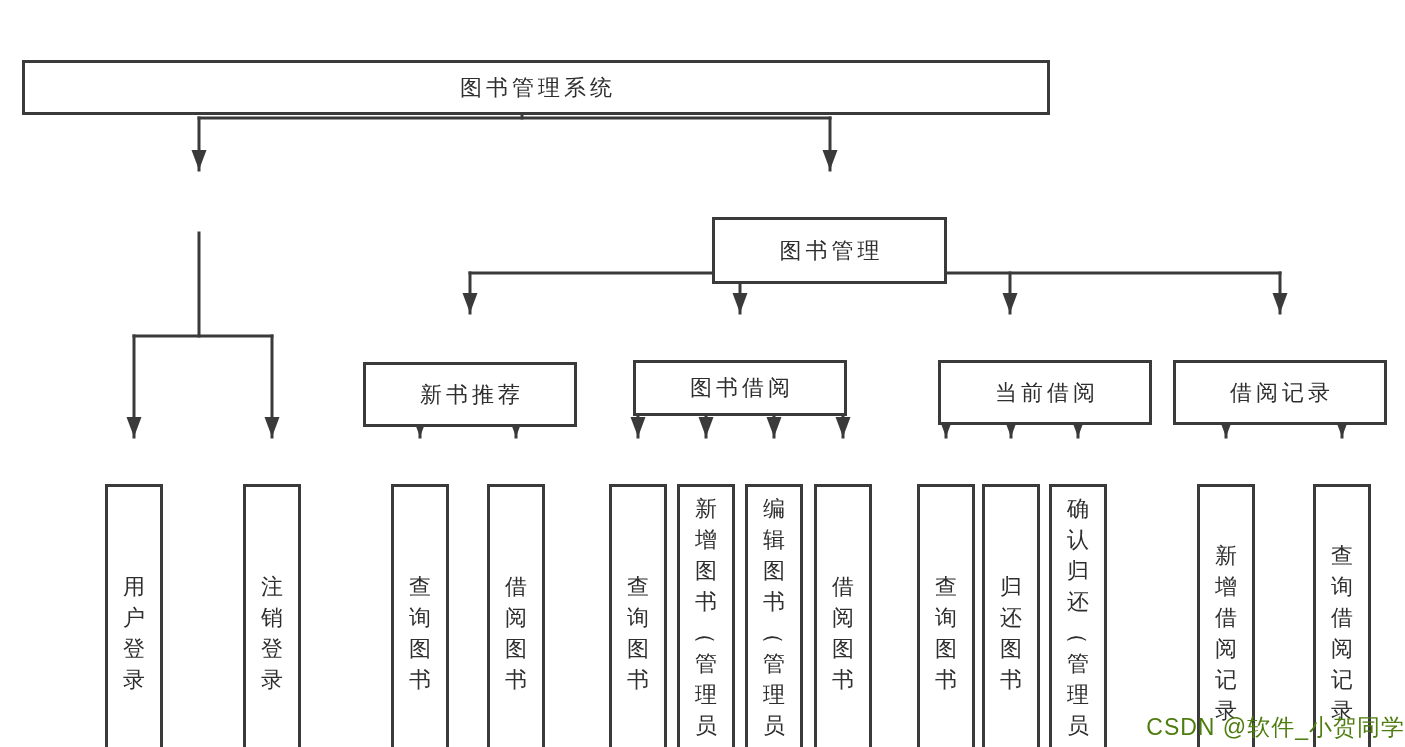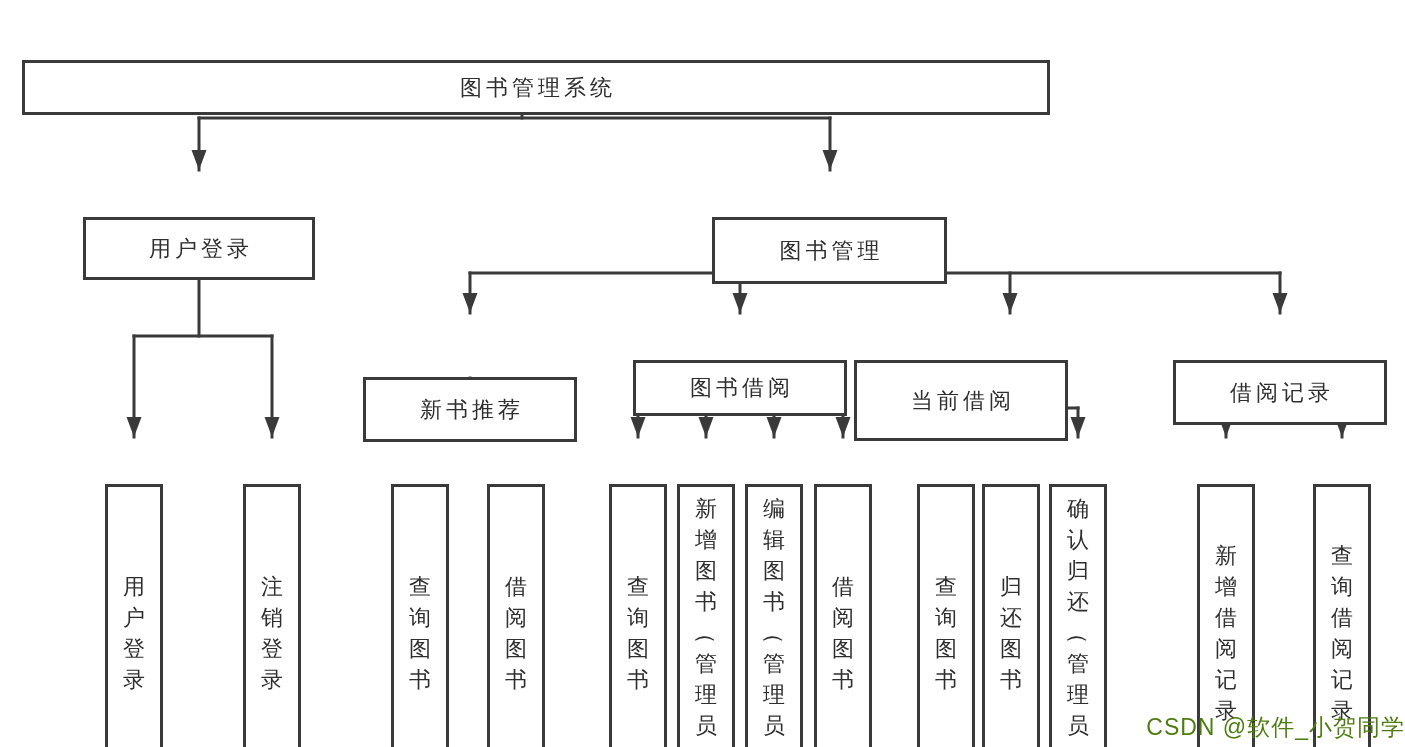--- a/index.html
+++ b/index.html
@@ -18,23 +18,23 @@
   .vtext{
     display:flex;flex-direction:column;align-items:center;gap:9px;
     font-size:22px;line-height:22px;
   }
   .vtext .rot{transform:rotate(90deg);}
   .leaf{top:437px;width:58px;height:298px;}
 
   #n-root      {left:22px; top:13px; width:1028px;height:55px;}
   #n-user-login{left:83px; top:170px;width:232px; height:63px;}
   #n-book-mgmt {left:712px;top:170px;width:235px; height:67px;}
-  #n-new-rec   {left:363px;top:330px;width:214px; height:65px;}
+  #n-new-rec   {left:363px;top:315px;width:214px; height:65px;}
   #n-borrow    {left:633px;top:313px;width:214px; height:56px;}
-  #n-current   {left:854px;top:313px;width:214px; height:81px;}
+  #n-current   {left:938px;top:313px;width:214px; height:65px;}
   #n-records   {left:1173px;top:313px;width:214px;height:65px;}
 
   #n-login     {left:105px;}
   #n-logout    {left:243px;}
   #n-nb-query  {left:391px;}
   #n-nb-borrow {left:487px;}
   #n-bb-query  {left:609px;}
   #n-bb-add    {left:677px;}
   #n-bb-edit   {left:745px;}
   #n-bb-borrow {left:814px;}
@@ -101,23 +101,20 @@
       <path d="M1226,408 L1342,408"></path>
       <path d="M1226,408 L1226,437" marker-end="url(#arw)"></path>
       <path d="M1342,408 L1342,437" marker-end="url(#arw)"></path>
     </g>
   </svg>
 
   <div class="node" id="n-root">
     <span class="hl">图书管理系统</span>
   </div>
 
-  <div class="node" id="n-user-login">
-    <span class="hl">用户登录</span>
-  </div>
   <div class="node" id="n-book-mgmt">
     <span class="hl">图书管理</span>
   </div>
 
   <div class="node" id="n-new-rec">
     <span class="hl">新书推荐</span>
   </div>
   <div class="node" id="n-borrow">
     <span class="hl">图书借阅</span>
   </div>

